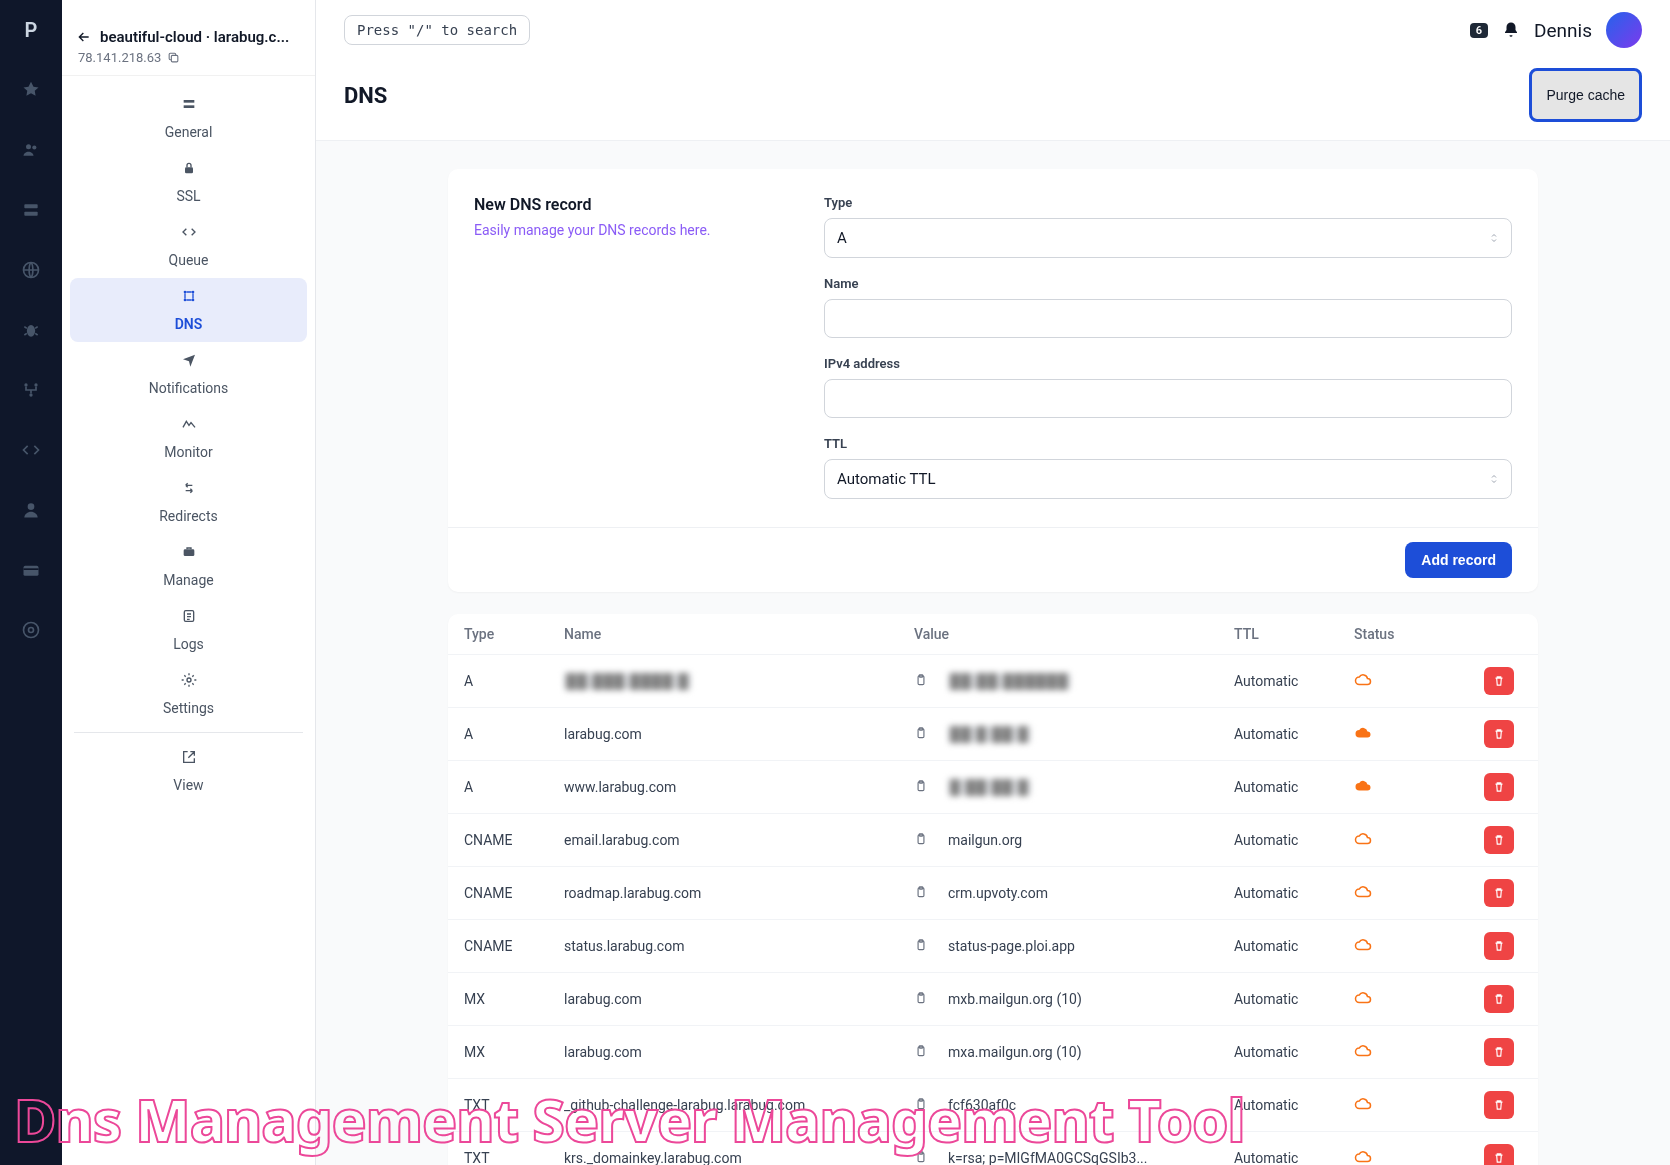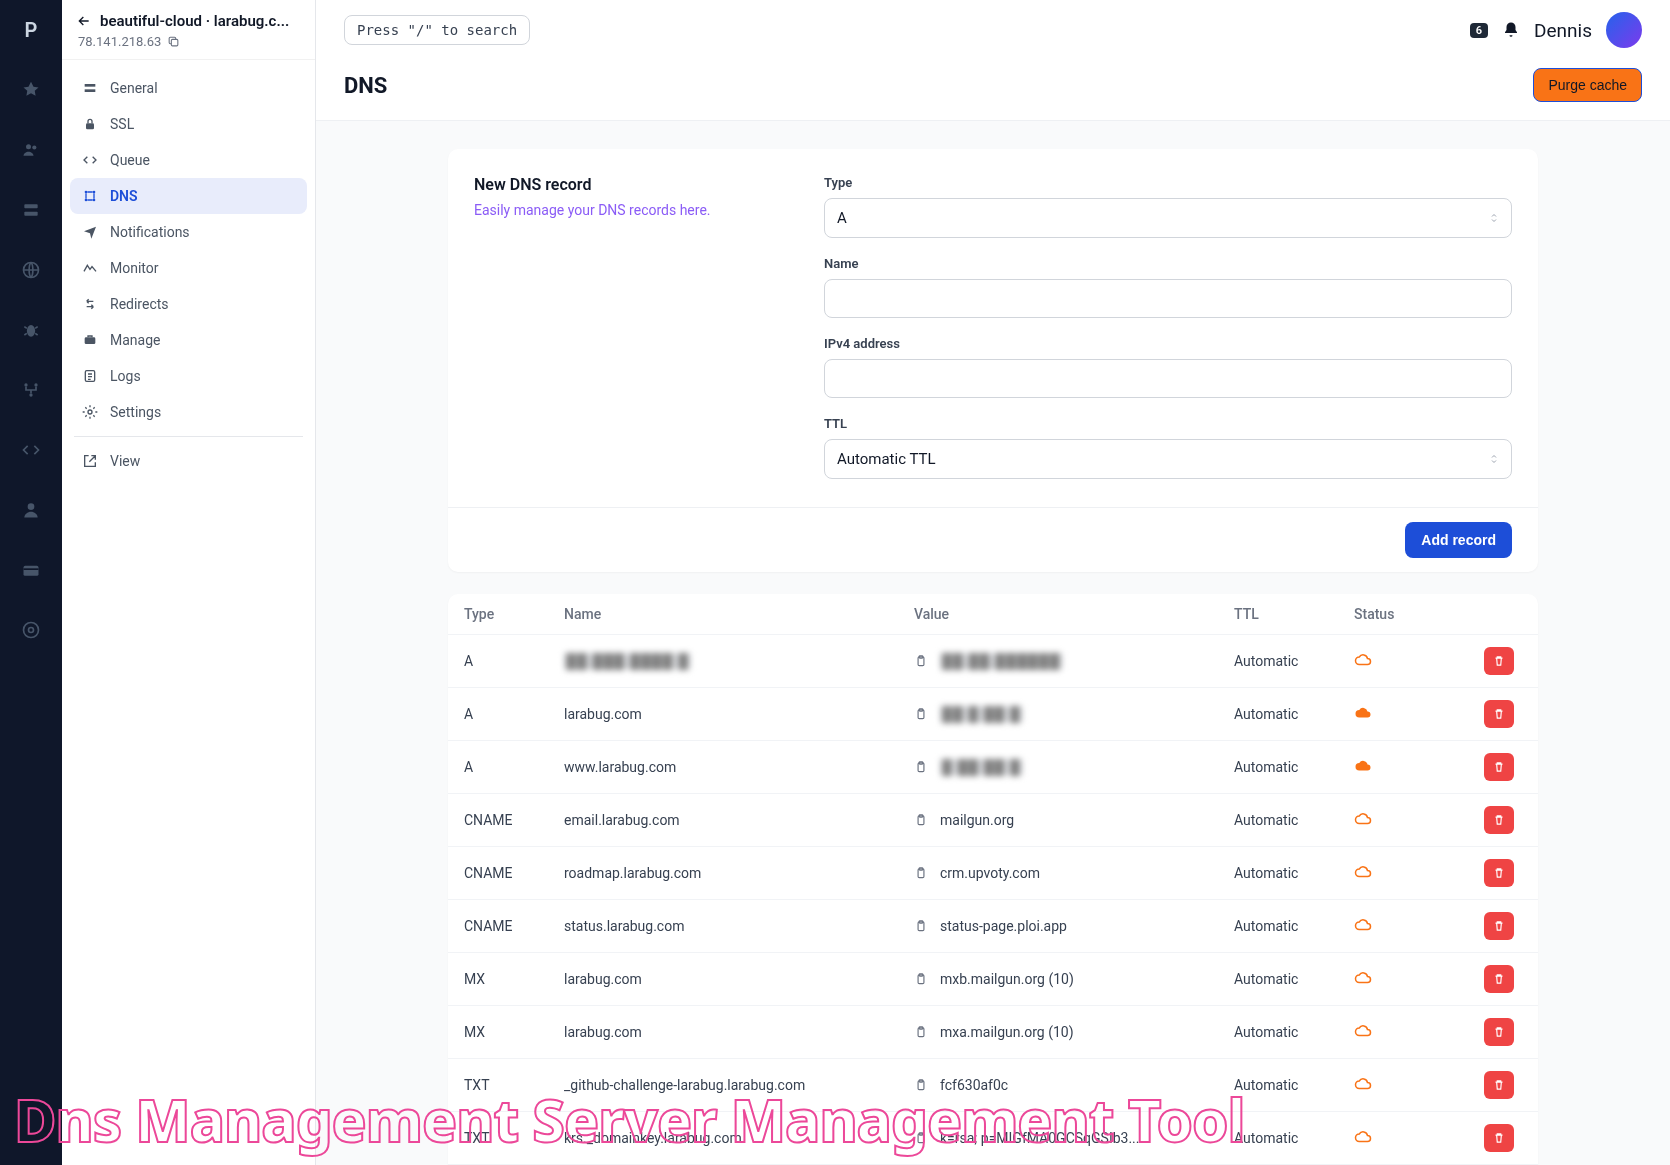--- a/index.html
+++ b/index.html
@@ -7,46 +7,46 @@
 .app { display: flex; min-height: 100vh; }
 
 
 .icon-rail { width: 62px; background: #0f172a; display: flex; flex-direction: column; align-items: center; padding-top: 10px; gap: 20px; position: relative; }
 .icon-rail .rail-logo { width: 40px; height: 40px; display: flex; align-items: center; justify-content: center; color: #cbd5e1; font-weight: 600; font-size: 20px; }
 .icon-rail .rail-item { width: 40px; height: 40px; display: flex; align-items: center; justify-content: center; color: #475569; cursor: pointer; }
 .icon-rail .rail-item svg { width: 20px; height: 20px; }
 
 
 .sidebar { width: 254px; background: #ffffff; border-right: 1px solid #e5e7eb; }
-.sidebar-head { padding: 12px 14px 10px 14px; border-bottom: 1px solid #f1f1f1; }
+.sidebar-head { padding: 28px 14px 10px 14px; border-bottom: 1px solid #f1f1f1; }
 .breadcrumb-row { display: flex; align-items: center; gap: 8px; color: #111827; font-size: 15px; font-weight: 600; }
 .breadcrumb-row svg { width: 16px; height: 16px; flex-shrink: 0; }
 .breadcrumb-text { white-space: nowrap; overflow: hidden; text-overflow: ellipsis; }
 .ip-row { display: flex; align-items: center; gap: 6px; color: #6b7280; font-size: 13px; margin-top: 4px; padding-left: 2px; }
 .ip-row svg { width: 13px; height: 13px; }
 
 .nav { padding: 10px 8px; }
-.nav-item { display: flex; align-items: flex-start; gap: 12px; padding: 10px 12px; border-radius: 8px; color: #4b5563; font-size: 14px; cursor: pointer; }
+.nav-item { display: flex; align-items: center; gap: 12px; padding: 10px 12px; border-radius: 8px; color: #4b5563; font-size: 14px; cursor: pointer; flex-direction: column; }
 .nav-item svg { width: 16px; height: 16px; flex-shrink: 0; }
 .nav-item.active { background: #e8ecfb; color: #1d4ed8; font-weight: 600; }
 .nav-sep { height: 1px; background: #e5e7eb; margin: 6px 4px; }
 
 
 .main { flex: 1; display: flex; flex-direction: column; min-width: 0; }
 .topbar { display: flex; align-items: center; justify-content: space-between; padding: 12px 28px; background: #fff; }
 .search-pill { border: 1px solid #d1d5db; border-radius: 8px; padding: 6px 12px; font-family: ui-monospace, Menlo, monospace; font-size: 14px; color: #374151; background: #fff; cursor: pointer; }
 .topbar-right { display: flex; align-items: center; gap: 14px; }
 .badge-count { background: #1f2937; color: #fff; font-size: 11px; padding: 1px 6px; border-radius: 4px; font-weight: 600; }
 .bell-icon { width: 18px; height: 18px; color: #111827; }
 .username { font-size: 19px; color: #111827; }
 .avatar { width: 36px; height: 36px; border-radius: 50%; background: linear-gradient(135deg,#2563eb,#7c3aed); display: inline-block; }
 
 .page-head { display: flex; align-items: center; justify-content: space-between; padding: 8px 28px 18px 28px; background: #fff; border-bottom: 1px solid #eef0f3; }
 .page-title { font-size: 22px; font-weight: 700; }
-.btn-outline { border: 1px solid #1d4ed8; background: #f97316; color: #111827; padding: 8px 14px; border-radius: 8px; font-size: 14px; cursor: pointer; }
+.btn-outline { border: 3px solid #1d4ed8; background: #e5e5e5; color: #111827; padding: 16px 14px; border-radius: 8px; font-size: 14px; cursor: pointer; }
 
 .content { padding: 28px; }
 .card { background: #fff; border-radius: 10px; box-shadow: 0 1px 2px rgba(0,0,0,0.04); max-width: 1090px; margin: 0 auto; }
 .card-body { display: flex; padding: 26px 26px 10px 26px; gap: 20px; }
 .card-left { width: 330px; flex-shrink: 0; }
 .card-left h3 { font-size: 16px; font-weight: 600; margin-bottom: 8px; }
 .card-left p { font-size: 14px; color: #8b5cf6; }
 .card-form { flex: 1; }
 .field { margin-bottom: 18px; }
 .field label { display: block; font-size: 13px; font-weight: 600; color: #374151; margin-bottom: 8px; }
@@ -54,21 +54,21 @@
 .select-wrap { position: relative; }
 .select-wrap .chev { position: absolute; right: 12px; top: 50%; transform: translateY(-50%); width: 12px; color: #9ca3af; pointer-events: none; }
 .card-footer { border-top: 1px solid #eef0f3; padding: 14px 26px; display: flex; justify-content: flex-end; }
 .btn-primary { background: #1d4ed8; color: #fff; border: none; padding: 10px 16px; border-radius: 8px; font-size: 14px; font-weight: 600; cursor: pointer; }
 
 
 .table-card { background: #fff; border-radius: 10px; max-width: 1090px; margin: 22px auto 0 auto; box-shadow: 0 1px 2px rgba(0,0,0,0.04); overflow: hidden; }
 .thead, .trow { display: grid; grid-template-columns: 100px 350px 320px 120px 80px 80px; align-items: center; padding: 12px 16px; font-size: 14px; }
 .thead { color: #6b7280; font-weight: 500; }
 .trow { border-top: 1px solid #f1f3f6; color: #374151; }
-.value-cell { display: flex; align-items: center; gap: 12px; color: #374151; }
+.value-cell { display: flex; gap: 20px; color: #374151; }
 .clip-icon { width: 14px; height: 14px; color: #6b7280; flex-shrink: 0; }
 .blur { filter: blur(3px); letter-spacing: 1px; color: #808080; background:#e5e7eb; border-radius:2px; padding:0 2px;}
 .cloud { width: 18px; height: 18px; }
 .cloud.outline { color: #f97316; fill: none; stroke: currentColor; }
 .cloud.filled { color: #f97316; fill: currentColor; }
 .del-btn { width: 30px; height: 28px; border-radius: 6px; background: #ef4444; color: #fff; display: flex; align-items: center; justify-content: center; border: none; cursor: pointer; justify-self: end; }
 .del-btn svg { width: 14px; height: 14px; }
 
 
 .watermark { position: fixed; left: 14px; bottom: 6px; font-size: 58px; font-weight: 800; color: transparent; -webkit-text-stroke: 2px #ec4899; letter-spacing: -1px; pointer-events: none; white-space: nowrap; font-family: -apple-system, system-ui, sans-serif; }

